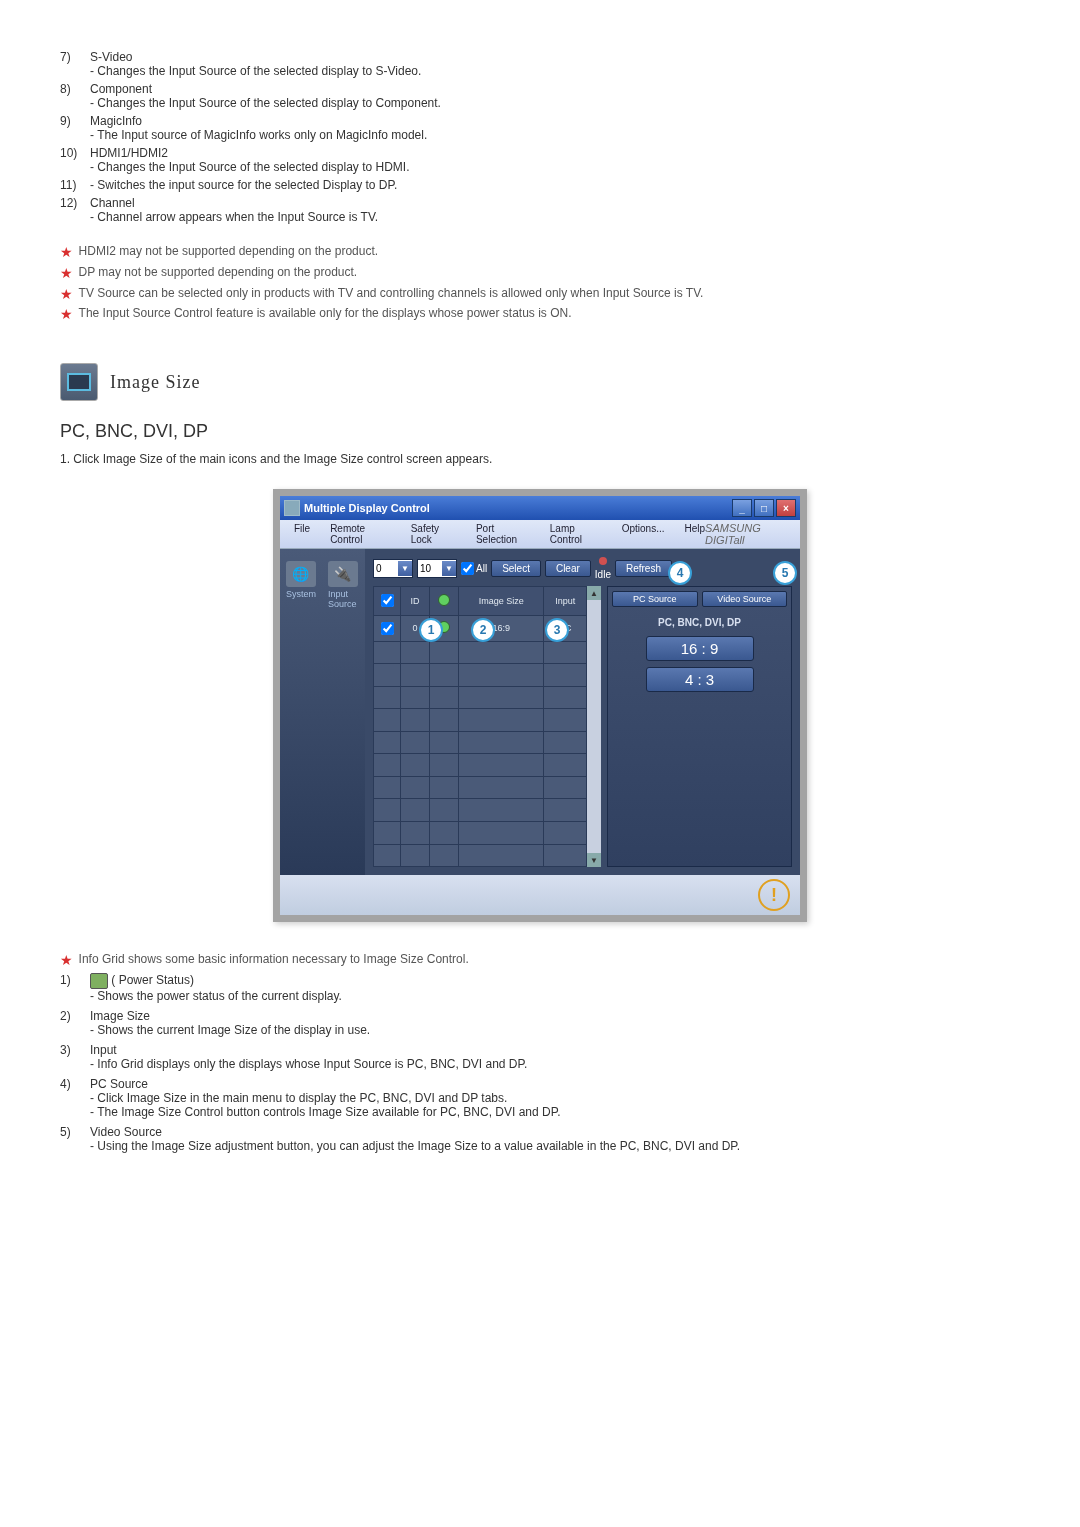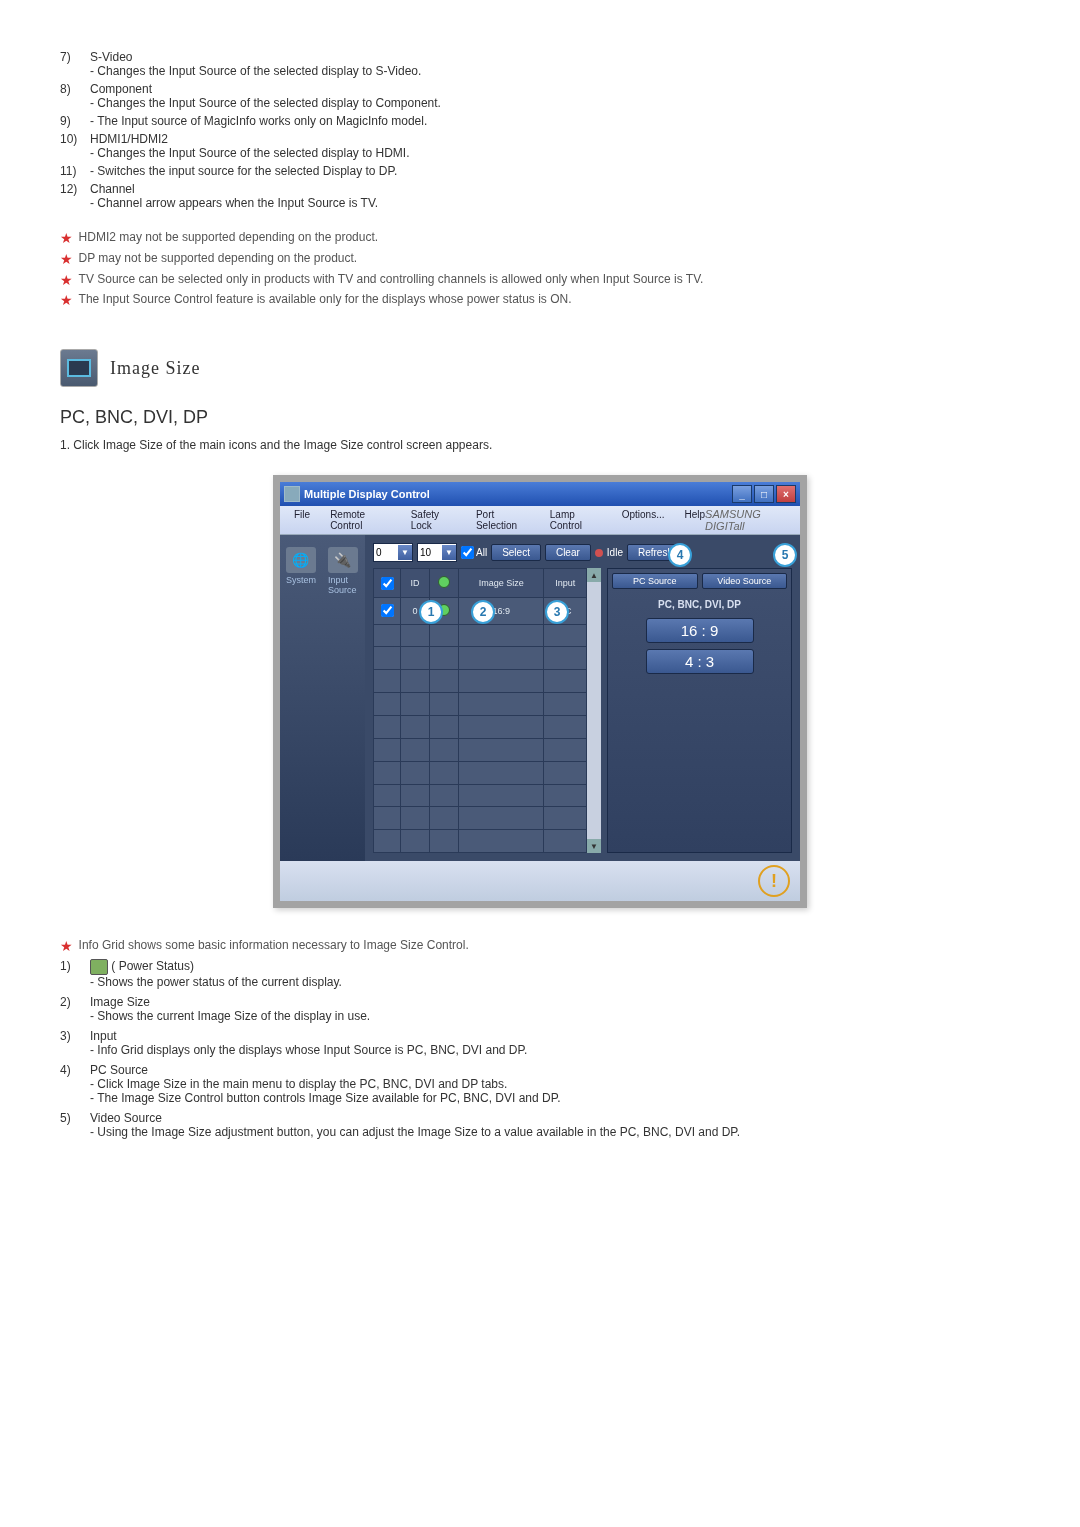--- a/index.html
+++ b/index.html
@@ -106,21 +106,21 @@
   .dropdown { height:17px; background:#fff; border:1px solid #1a2a48; display:flex; align-items:center; }
   .dropdown input { border:none; width:20px; font-size:10px; padding:0 2px; }
   .dd-btn { width:14px; height:15px; background: linear-gradient(#6a8ac8,#4060a0); color:#fff; font-size:8px; display:flex;align-items:center;justify-content:center;}
   .chk-all { display:flex; align-items:center; gap:2px; color:#fff; font-size:10px;}
   .chk-all input { margin:0; }
   .tool-btn {
     background: linear-gradient(#5a78b0,#3a5890);
     color:#fff; border:1px solid #1a2a48;
     padding: 2px 10px; font-size:10px; border-radius:2px;text-align:center;
   }
-  .idle { display:flex;align-items:center;gap:4px;color:#fff;font-size:10px;}
+  .idle { display:flex;align-items:center;gap:4px;color:#fff;font-size:10px;flex-direction:column;}
   .idle-dot{width:8px;height:8px;background:#d05050;border-radius:50%;}
 
   .content-row { display:flex; gap:6px; flex:1;}
   .grid-area { flex:1; display:flex; }
   .grid-scroll { width:14px; background:#c8d0e0; display:flex;flex-direction:column;justify-content:space-between;}
   .sc-btn{height:14px;background:#8aa; font-size:8px;display:flex;align-items:center;justify-content:center;}
   table.info-grid {
     flex:1;
     border-collapse: collapse;
     background: #50607c;
@@ -195,20 +195,21 @@
     <div class="item-row">
       <div class="item-num">8)</div>
     <div class="item-body">
       <div class="item-title">Component</div>
       <div class="desc-line">Changes the Input Source of the selected display to Component.</div>
     </div>
     </div>
     <div class="item-row">
       <div class="item-num">9)</div>
     <div class="item-body">
+      <div class="item-title">MagicInfo</div>
       <div class="desc-line">The Input source of MagicInfo works only on MagicInfo model.</div>
     </div>
     </div>
     <div class="item-row">
       <div class="item-num">10)</div>
     <div class="item-body">
       <div class="item-title">HDMI1/HDMI2</div>
       <div class="desc-line">Changes the Input Source of the selected display to HDMI.</div>
     </div>
     </div>

